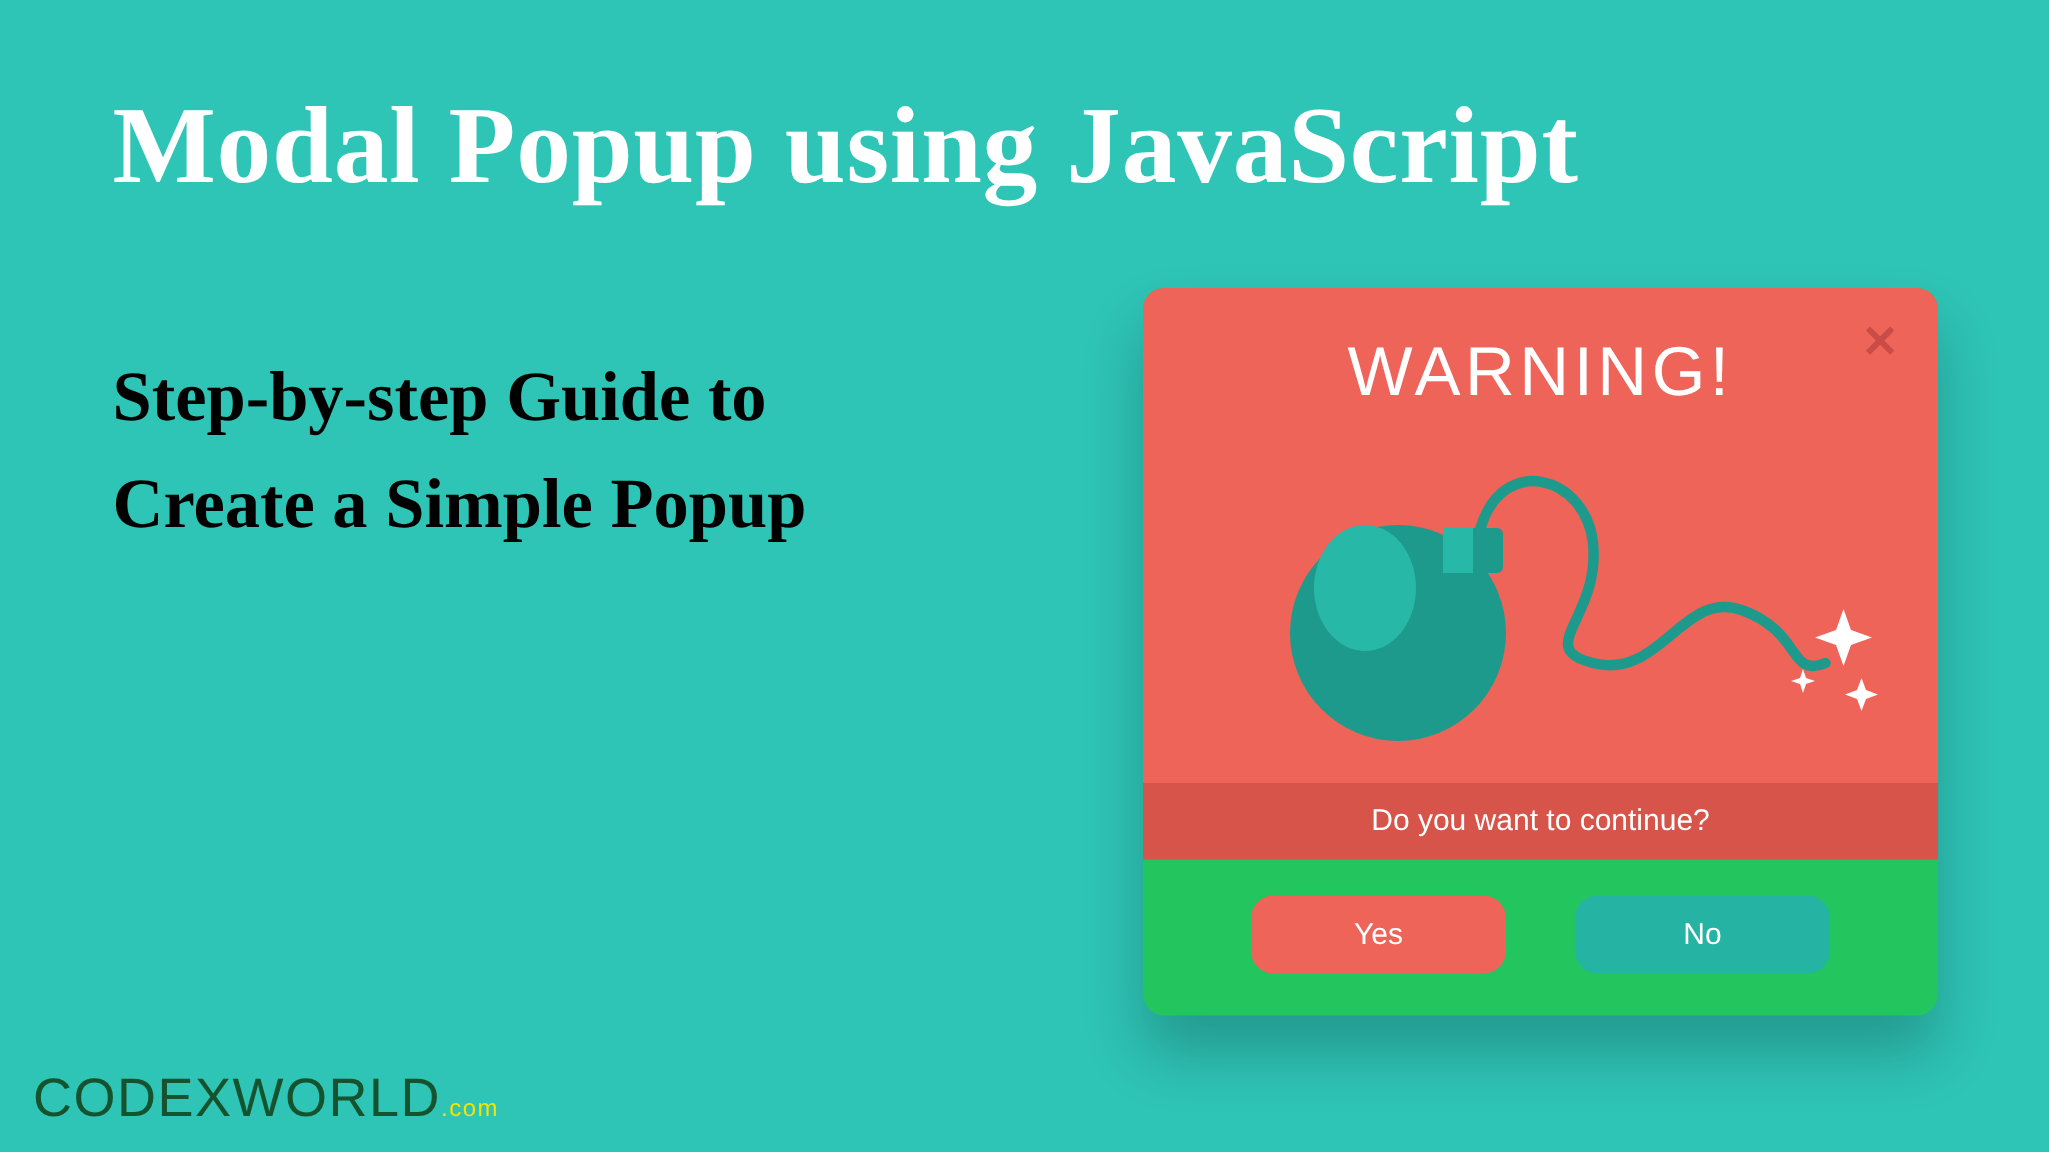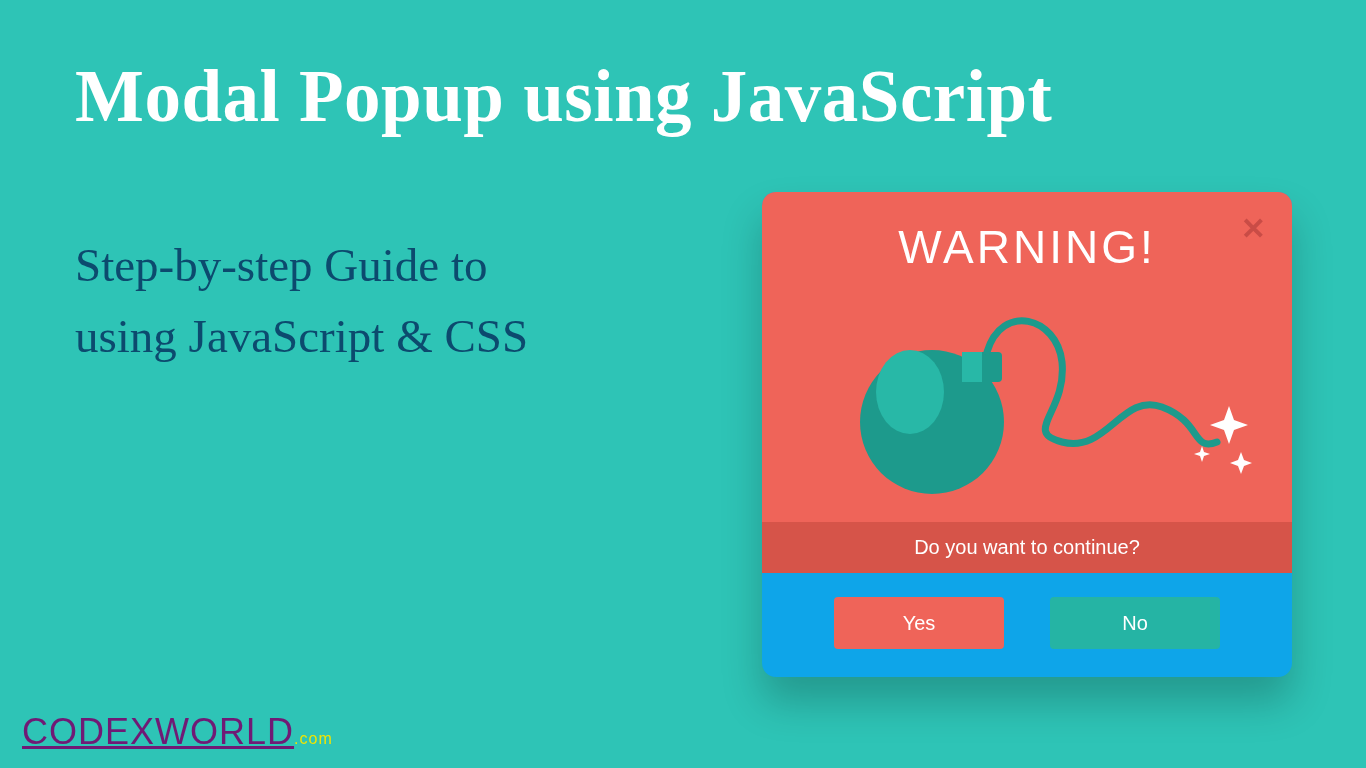--- a/index.html
+++ b/index.html
@@ -19,45 +19,45 @@
     color: #fff;
     font-size: 73px;
     font-weight: bold;
     letter-spacing: 0.5px;
   }
 
   .subtitle {
     position: absolute;
     top: 230px;
     left: 75px;
-    color: #0c4a6e;
+    color: #000000;
     font-size: 47px;
-    font-weight: normal;
+    font-weight: bold;
     line-height: 1.5;
   }
 
   .watermark {
     position: absolute;
     bottom: 15px;
     left: 22px;
     font-family: Impact, 'Arial Black', sans-serif;
     font-size: 36px;
     letter-spacing: 1px;
   }
-  .watermark .brand { color: #701a75; text-decoration: underline; }
+  .watermark .brand { color: #14532d; }
   .watermark .dom { color: #f2e500; font-size: 16px; }
 
   
   .modal-card {
     position: absolute;
     top: 192px;
     left: 762px;
     width: 530px;
     height: 485px;
-    background: #0ea5e9;
+    background: #22c55e;
     border-radius: 14px;
     box-shadow: 0 25px 40px rgba(0,0,0,0.22);
     overflow: hidden;
     font-family: 'Segoe UI', Arial, sans-serif;
   }
 
   .modal-top {
     position: relative;
     height: 330px;
     background: #ef6459;
@@ -103,39 +103,39 @@
     height: 100px;
     display: flex;
     justify-content: center;
     align-items: center;
     gap: 46px;
   }
 
   .btn {
     width: 170px;
     height: 52px;
-    border-radius: 4px;
+    border-radius: 15px;
     color: #fff;
     font-size: 20px;
     display: flex;
     align-items: center;
     justify-content: center;
     font-family: 'Segoe UI', Arial, sans-serif;
   }
   .btn-yes { background: #ef6459; }
   .btn-no  { background: #25b4a4; }
 </style>
 </head>
 <body>
 
 <h1 class="main-title">Modal Popup using JavaScript</h1>
 
 <div class="subtitle">
   <div>Step-by-step Guide to</div>
-  <div>using JavaScript &amp; CSS</div>
+  <div>Create a Simple Popup</div>
 </div>
 
 <div class="modal-card">
   <div class="modal-top">
     <div class="warning-text">WARNING!</div>
     <div class="close-x">✕</div>
 
     <div class="bomb-wrap">
       <svg viewBox="0 0 530 200" width="530" height="200">
 

